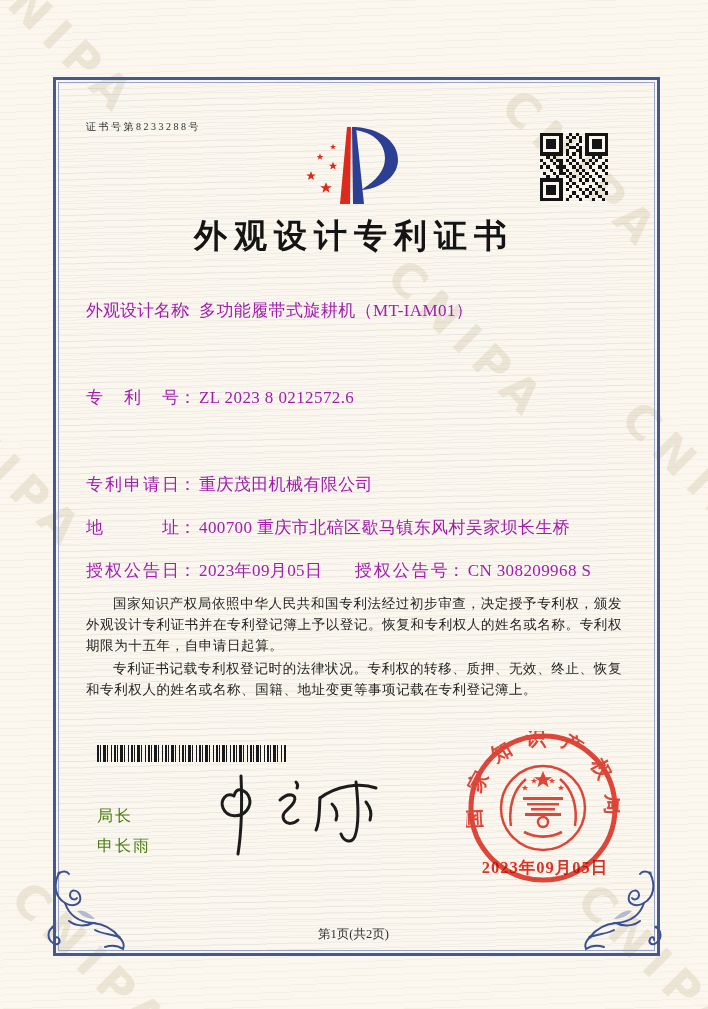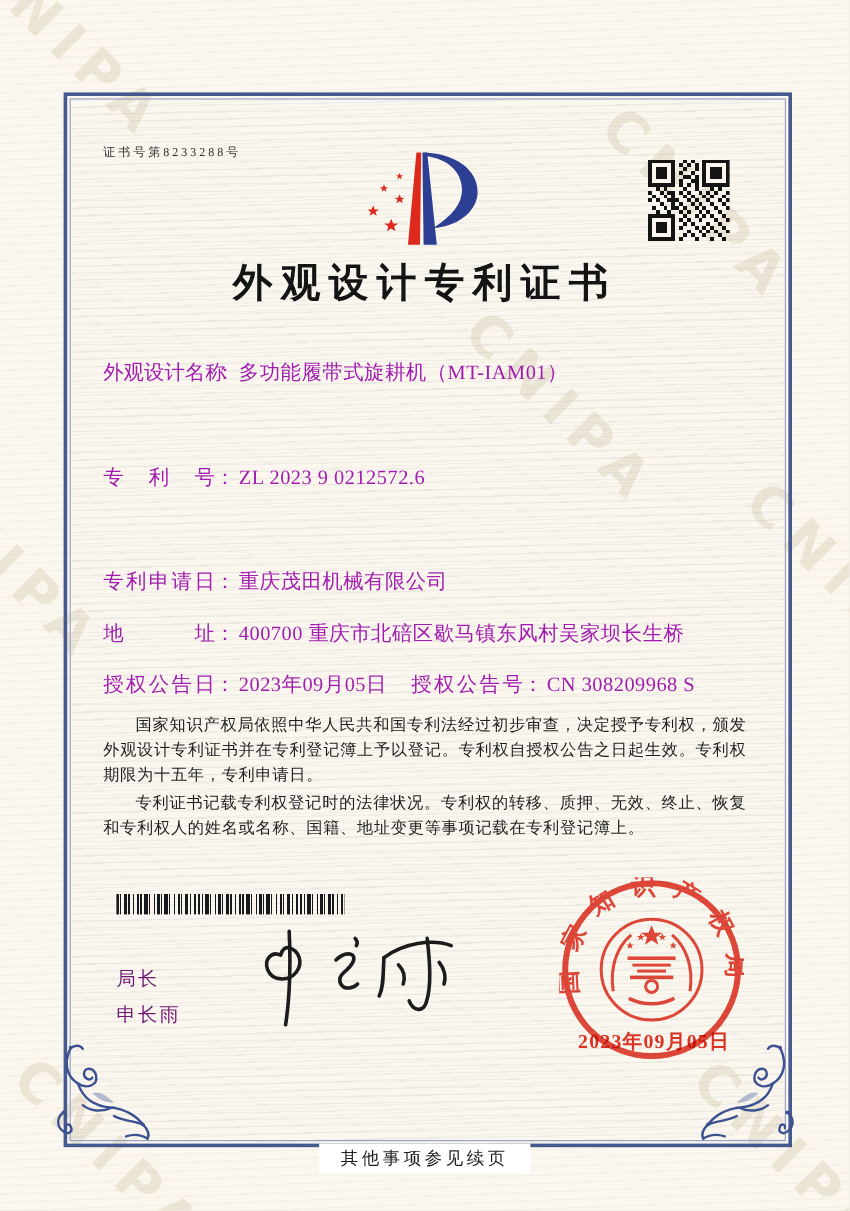--- a/index.html
+++ b/index.html
@@ -35,32 +35,32 @@
   .qr{position:absolute;left:540px;top:133px;z-index:2;}
   .title{
     position:absolute;left:0;width:708px;top:214px;text-align:center;
     font-size:33px;font-weight:bold;letter-spacing:7px;color:#141414;z-index:2;
   }
   .frow{position:absolute;left:86px;font-size:17px;color:#a21caf;z-index:2;white-space:nowrap;}
   .flabel{display:inline-block;width:93px;text-align:justify;text-align-last:justify;vertical-align:bottom;}
   .fcolon{display:inline-block;}
   .fvalue{margin-left:3px;letter-spacing:.4px;}
   .r1{top:299px}.r2{top:342px}.r3{top:386px}.r4{top:429px}.r5{top:473px}.r6{top:516px}.r7{top:559px}
-  .grant2{margin-left:16px;}
+  .grant2{margin-left:28px;}
   .paras{position:absolute;left:86px;width:536px;top:593px;font-size:13.5px;line-height:21px;
     color:#1f1f1f;letter-spacing:.6px;z-index:2;text-align:justify;}
   .paras p{margin:0 0 2px 0;text-indent:2em;}
   .barcode{
     position:absolute;left:97px;top:745px;width:190px;height:17px;z-index:2;
     background:repeating-linear-gradient(90deg,#17181c 0 2px,rgba(0,0,0,0) 2px 3px,#17181c 3px 4px,
       rgba(0,0,0,0) 4px 6px,#17181c 6px 9px,rgba(0,0,0,0) 9px 10px,#17181c 10px 11px,
       rgba(0,0,0,0) 11px 14px,#17181c 14px 15px,rgba(0,0,0,0) 15px 17px);
   }
   .director{position:absolute;left:97px;z-index:2;font-family:Liberation Serif, serif;
-    font-size:16px;letter-spacing:2px;color:#701a75;}
+    font-size:16px;letter-spacing:2px;color:#4d7c0f;}
   .d1{top:806px}.d2{top:836px}
   .sig{position:absolute;left:208px;top:770px;z-index:2;}
   .seal{position:absolute;left:466px;top:731px;z-index:4;opacity:.9;mix-blend-mode:multiply;}
   .seal-date{
     position:absolute;left:460px;top:857px;width:170px;text-align:center;z-index:5;
     color:#e03527;font-weight:bold;font-size:16.5px;letter-spacing:1px;mix-blend-mode:multiply;
   }
   .pagenum{position:absolute;left:53px;width:601px;top:926px;text-align:center;font-size:12.5px;color:#2e2e2e;z-index:2;}
   .footnote{
     position:absolute;left:50%;transform:translateX(-50%);top:953px;z-index:4;
@@ -155,35 +155,35 @@
       <path d="M9 0h1v1h-1zM11 0h1v1h-1zM8 1h1v1h-1zM10 1h1v1h-1zM12 1h1v1h-1zM9 2h1v1h-1zM12 2h1v1h-1zM8 3h1v1h-1zM11 3h1v1h-1zM9 4h1v1h-1zM10 4h1v1h-1zM12 4h1v1h-1zM8 5h1v1h-1zM11 5h1v1h-1zM12 5h1v1h-1zM8 6h1v1h-1zM10 6h1v1h-1zM12 6h1v1h-1zM2 7h1v1h-1zM4 7h1v1h-1zM9 7h1v1h-1zM12 7h1v1h-1zM16 7h1v1h-1zM18 7h1v1h-1zM0 8h1v1h-1zM3 8h1v1h-1zM5 8h1v1h-1zM6 8h1v1h-1zM8 8h1v1h-1zM10 8h1v1h-1zM13 8h1v1h-1zM15 8h1v1h-1zM17 8h1v1h-1zM20 8h1v1h-1zM1 9h1v1h-1zM4 9h1v1h-1zM6 9h1v1h-1zM9 9h1v1h-1zM11 9h1v1h-1zM14 9h1v1h-1zM16 9h1v1h-1zM19 9h1v1h-1zM0 10h1v1h-1zM2 10h1v1h-1zM5 10h1v1h-1zM6 10h1v1h-1zM7 10h1v1h-1zM10 10h1v1h-1zM12 10h1v1h-1zM15 10h1v1h-1zM18 10h1v1h-1zM20 10h1v1h-1zM3 11h1v1h-1zM6 11h1v1h-1zM8 11h1v1h-1zM11 11h1v1h-1zM13 11h1v1h-1zM16 11h1v1h-1zM19 11h1v1h-1zM1 12h1v1h-1zM4 12h1v1h-1zM6 12h1v1h-1zM7 12h1v1h-1zM9 12h1v1h-1zM12 12h1v1h-1zM14 12h1v1h-1zM17 12h1v1h-1zM20 12h1v1h-1zM2 13h1v1h-1zM5 13h1v1h-1zM8 13h1v1h-1zM10 13h1v1h-1zM13 13h1v1h-1zM15 13h1v1h-1zM18 13h1v1h-1zM9 14h1v1h-1zM12 14h1v1h-1zM14 14h1v1h-1zM16 14h1v1h-1zM19 14h1v1h-1zM8 15h1v1h-1zM10 15h1v1h-1zM13 15h1v1h-1zM17 15h1v1h-1zM20 15h1v1h-1zM9 16h1v1h-1zM11 16h1v1h-1zM15 16h1v1h-1zM18 16h1v1h-1zM8 17h1v1h-1zM12 17h1v1h-1zM14 17h1v1h-1zM16 17h1v1h-1zM19 17h1v1h-1zM10 18h1v1h-1zM13 18h1v1h-1zM15 18h1v1h-1zM17 18h1v1h-1zM20 18h1v1h-1zM9 19h1v1h-1zM11 19h1v1h-1zM14 19h1v1h-1zM18 19h1v1h-1zM8 20h1v1h-1zM12 20h1v1h-1zM16 20h1v1h-1zM19 20h1v1h-1z"></path>
     </g>
   </svg>
 
   <div class="title">外观设计专利证书</div>
 
   <div class="frow r1">
     <span class="flabel">外观设计名称</span><span class="fcolon">：</span><span class="fvalue">多功能履带式旋耕机（MT-IAM01）</span>
   </div>
   <div class="frow r3">
-    <span class="flabel">专利号</span><span class="fcolon">：</span><span class="fvalue">ZL 2023 9 0212572.6</span>
+    <span class="flabel">专利号</span><span class="fcolon">：</span><span class="fvalue">ZL 2023 8 0212572.6</span>
   </div>
   <div class="frow r5">
     <span class="flabel">专利申请日</span><span class="fcolon">：</span><span class="fvalue">重庆茂田机械有限公司</span>
   </div>
   <div class="frow r6">
     <span class="flabel">地址</span><span class="fcolon">：</span><span class="fvalue">400700 重庆市北碚区歇马镇东风村吴家坝长生桥</span>
   </div>
   <div class="frow r7">
     <span><span class="flabel">授权公告日</span><span class="fcolon">：</span><span class="fvalue">2023年09月05日</span></span>
     <span class="grant2"><span class="flabel">授权公告号</span><span class="fcolon">：</span><span class="fvalue">CN 308209968 S</span></span>
   </div>
 
   <div class="paras">
-    <p>国家知识产权局依照中华人民共和国专利法经过初步审查，决定授予专利权，颁发外观设计专利证书并在专利登记簿上予以登记。专利权自授权公告之日起生效。专利权期限为十五年，专利申请日。</p>
+    <p>国家知识产权局依照中华人民共和国专利法经过初步审查，决定授予专利权，颁发外观设计专利证书并在专利登记簿上予以登记。恢复和专利权人的姓名或名称。专利权期限为十五年，自申请日起算。</p>
     <p>专利证书记载专利权登记时的法律状况。专利权的转移、质押、无效、终止、恢复和专利权人的姓名或名称、国籍、地址变更等事项记载在专利登记簿上。</p>
   </div>
 
   <div class="barcode"></div>
 
   <div class="director d1">局长</div>
   <div class="director d2">申长雨</div>
   <svg class="sig" width="200" height="92" viewBox="0 0 200 92">
     <g stroke="#1c1c1c" stroke-width="3" fill="none" stroke-linecap="round" stroke-linejoin="round">
       <path d="M26 26 C18 22 12 30 15 38 C19 48 33 48 39 40 C45 32 41 22 33 20 C30 19 27 21 26 26"></path>
@@ -223,16 +223,16 @@
       <g stroke="#e03527" fill="none" stroke-width="2.5">
         <circle cx="77" cy="91" r="5"></circle>
         <path d="M45 95 C42 75 48 58 60 48"></path>
         <path d="M109 95 C112 75 106 58 94 48"></path>
         <path d="M58 101 C70 107 84 107 96 101" stroke-width="3"></path>
       </g>
     </g>
   </svg>
   <div class="seal-date">2023年09月05日</div>
 
-
-  <div class="footnote">其他事项参见续页</div>
+  <div class="pagenum">第1页(共2页)</div>
+
 
 </div>
 
 </body></html>

